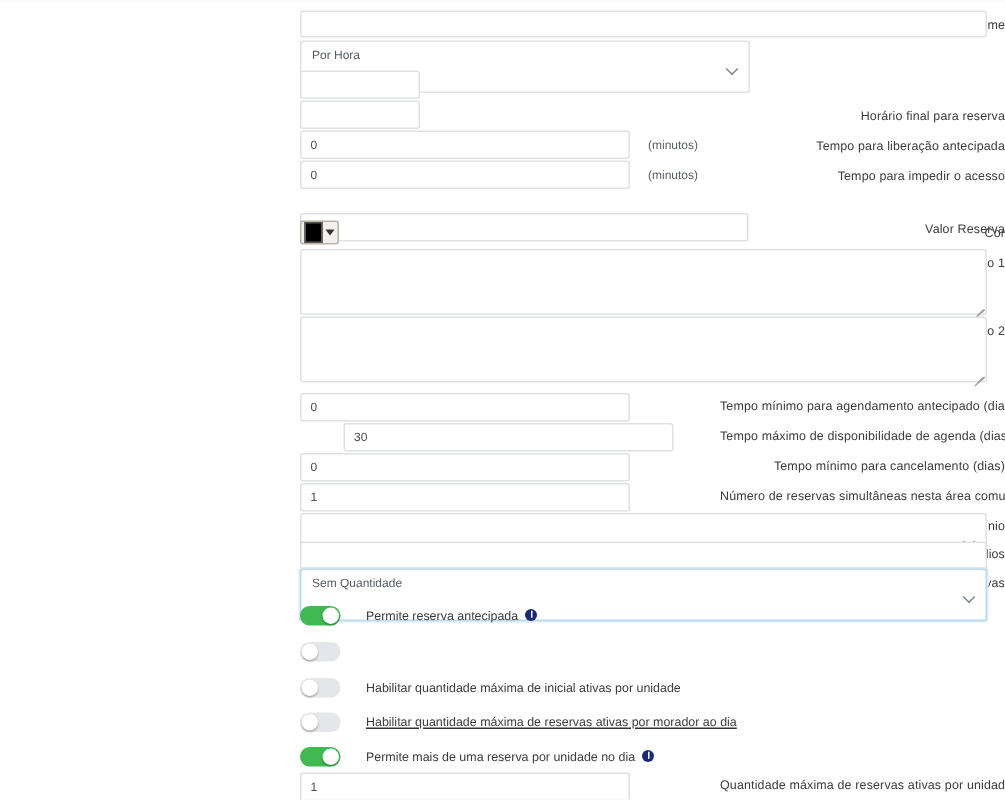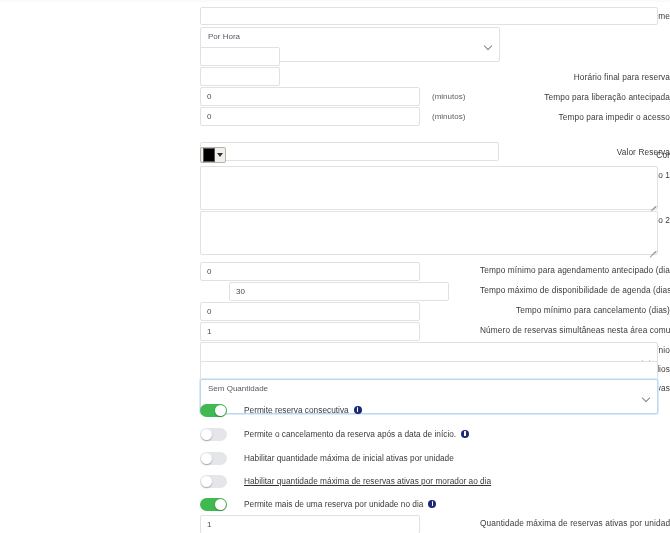--- a/index.html
+++ b/index.html
@@ -378,28 +378,27 @@
         <span>Sem Quantidade</span>
         <span class="caret"></span>
       </div>
     </div>
   </div>
 
   <div class="tgl-row" style="top:400px;">
     <div class="tgl on">
         <span class="knob"></span>
       </div>
-    <div class="tgl-lbl"><span>Permite reserva consecutiva</span><span class="info"></span></div>
+    <div class="tgl-lbl"><span>Permite reserva antecipada</span><span class="info"></span></div>
   </div>
 
   <div class="tgl-row" style="top:424px;">
     <div class="tgl">
         <span class="knob"></span>
       </div>
-    <div class="tgl-lbl"><span>Permite o cancelamento da reserva após a data de início.</span><span class="info"></span></div>
   </div>
 
   <div class="tgl-row" style="top:448px;">
     <div class="tgl">
         <span class="knob"></span>
       </div>
     <div class="tgl-lbl">Habilitar quantidade máxima de inicial ativas por unidade</div>
   </div>
 
   <div class="tgl-row" style="top:471px;text-decoration:underline;">

